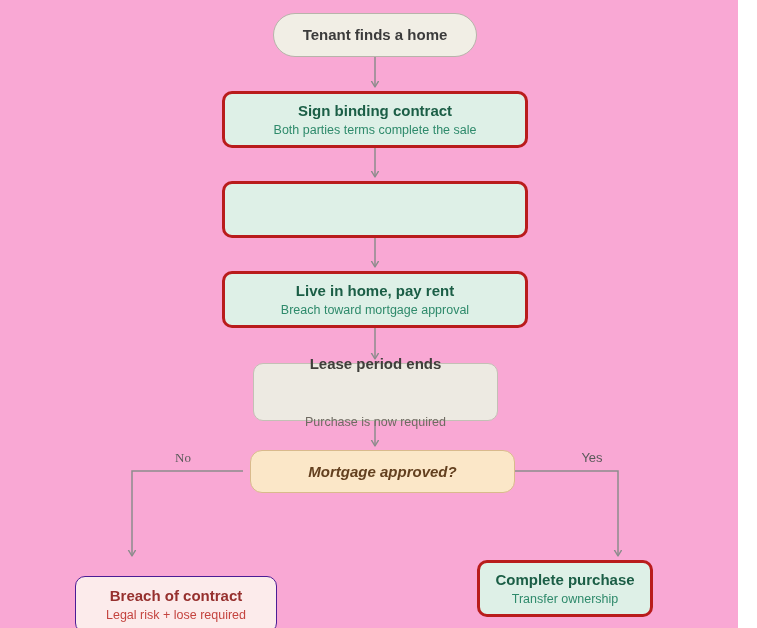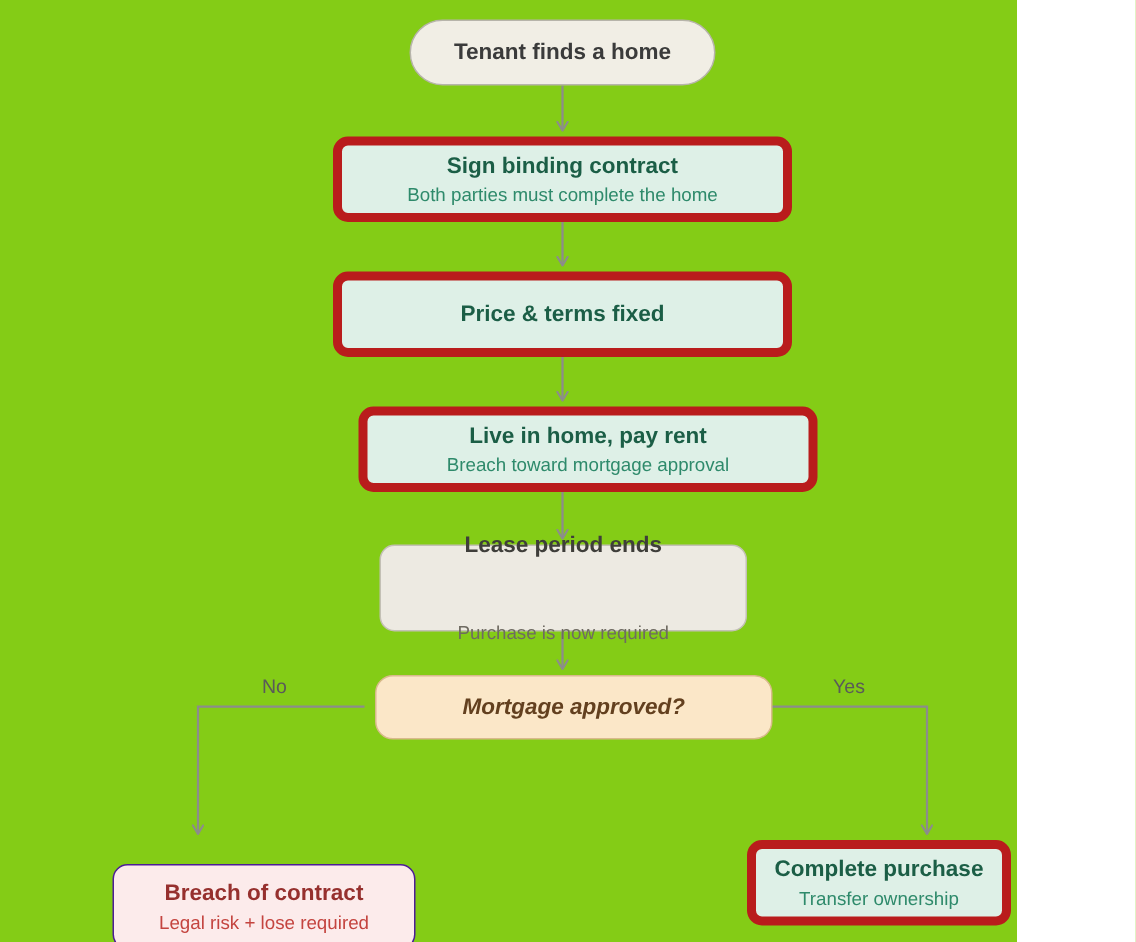--- a/index.html
+++ b/index.html
@@ -3,23 +3,23 @@
 <meta charset="utf-8">
 <style>
   html, body {
     margin: 0;
     padding: 0;
     background: #ffffff;
     font-family: "Liberation Sans", "DejaVu Sans", sans-serif;
   }
   .canvas {
     position: relative;
-    width: 678px;
+    width: 738px;
     height: 628px;
-    background: #84cc16;
+    background: #f9a8d4;
     overflow: hidden;
   }
   svg.connectors {
     position: absolute;
     left: 0; top: 0;
     width: 757px; height: 628px;
     pointer-events: none;
   }
   .node {
     position: absolute;
@@ -38,21 +38,21 @@
   .node.pill {
     left: 273px; top: 13px; width: 204px; height: 44px;
     background: #f1eee5;
     border: 1px solid #b7b4aa;
     border-radius: 22px;
   }
   .node.pill .title { color: #3b3b3b; font-weight: 600; }
 
   .node.green {
     background: #def0e7;
-    border: 6px solid #b91c1c;
+    border: 3px solid #b91c1c;
     border-radius: 10px;
   }
   .node.green .title    { color: #1b5e46; }
   .node.green .subtitle { color: #2e8a6b; }
 
   .node.neutral {
     background: #edeae2;
     border: 1px solid #c3c0b5;
     border-radius: 10px;
     gap: 42px;
@@ -73,33 +73,33 @@
     left: 75px; top: 576px; width: 202px; height: 57px;
     background: #fcebeb;
     border: 1px solid #4c1d95;
     border-radius: 10px;
   }
   .node.danger .title    { color: #96302e; }
   .node.danger .subtitle { color: #c4443f; }
 
   #node-sign  { left: 222px; top:  91px; width: 306px; height: 57px; }
   #node-price { left: 222px; top: 181px; width: 306px; height: 57px; }
-  #node-live  { left: 239px; top: 271px; width: 306px; height: 57px; }
+  #node-live  { left: 222px; top: 271px; width: 306px; height: 57px; }
   #node-lease { left: 253px; top: 363px; width: 245px; height: 58px; }
-  #node-complete { left: 498px; top: 560px; width: 176px; height: 57px; }
+  #node-complete { left: 477px; top: 560px; width: 176px; height: 57px; }
 
   .edge-label {
     position: absolute;
     width: 34px;
     text-align: center;
     font-size: 13px;
     color: #5a5a5a;
   }
-  #edge-label-no  { left: 166px; top: 450px; }
-  #edge-label-yes { left: 549px; top: 450px; }
+  #edge-label-no  { left: 166px; top: 450px; font-family: Liberation Serif, serif; }
+  #edge-label-yes { left: 575px; top: 450px; }
 </style>
 </head>
 <body>
 
 <div class="canvas">
 
   <svg class="connectors" viewBox="0 0 757 628" xmlns="http://www.w3.org/2000/svg">
     <defs>
       <marker id="arrowhead" markerWidth="12" markerHeight="12" refX="6.5" refY="4.2" orient="auto" markerUnits="userSpaceOnUse">
         <path d="M0.8,0.8 L6.5,4.2 L0.8,7.6" fill="none" stroke="#8c8c8c" stroke-width="1.4" stroke-linecap="round" stroke-linejoin="round"></path>
@@ -113,25 +113,24 @@
     <path d="M243,471 H132 V556" fill="none" stroke="#8c8c8c" stroke-width="1.5" marker-end="url(#arrowhead)"></path>
     <path d="M508,471 H618 V556" fill="none" stroke="#8c8c8c" stroke-width="1.5" marker-end="url(#arrowhead)"></path>
   </svg>
 
   <div class="node pill" id="node-start">
     <div class="title">Tenant finds a home</div>
   </div>
 
   <div class="node green" id="node-sign">
     <div class="title">Sign binding contract</div>
-    <div class="subtitle">Both parties must complete the home</div>
+    <div class="subtitle">Both parties terms complete the sale</div>
   </div>
 
   <div class="node green" id="node-price">
-    <div class="title">Price &amp; terms fixed</div>
   </div>
 
   <div class="node green" id="node-live">
     <div class="title">Live in home, pay rent</div>
     <div class="subtitle">Breach toward mortgage approval</div>
   </div>
 
   <div class="node neutral" id="node-lease">
     <div class="title">Lease period ends</div>
     <div class="subtitle">Purchase is now required</div>

